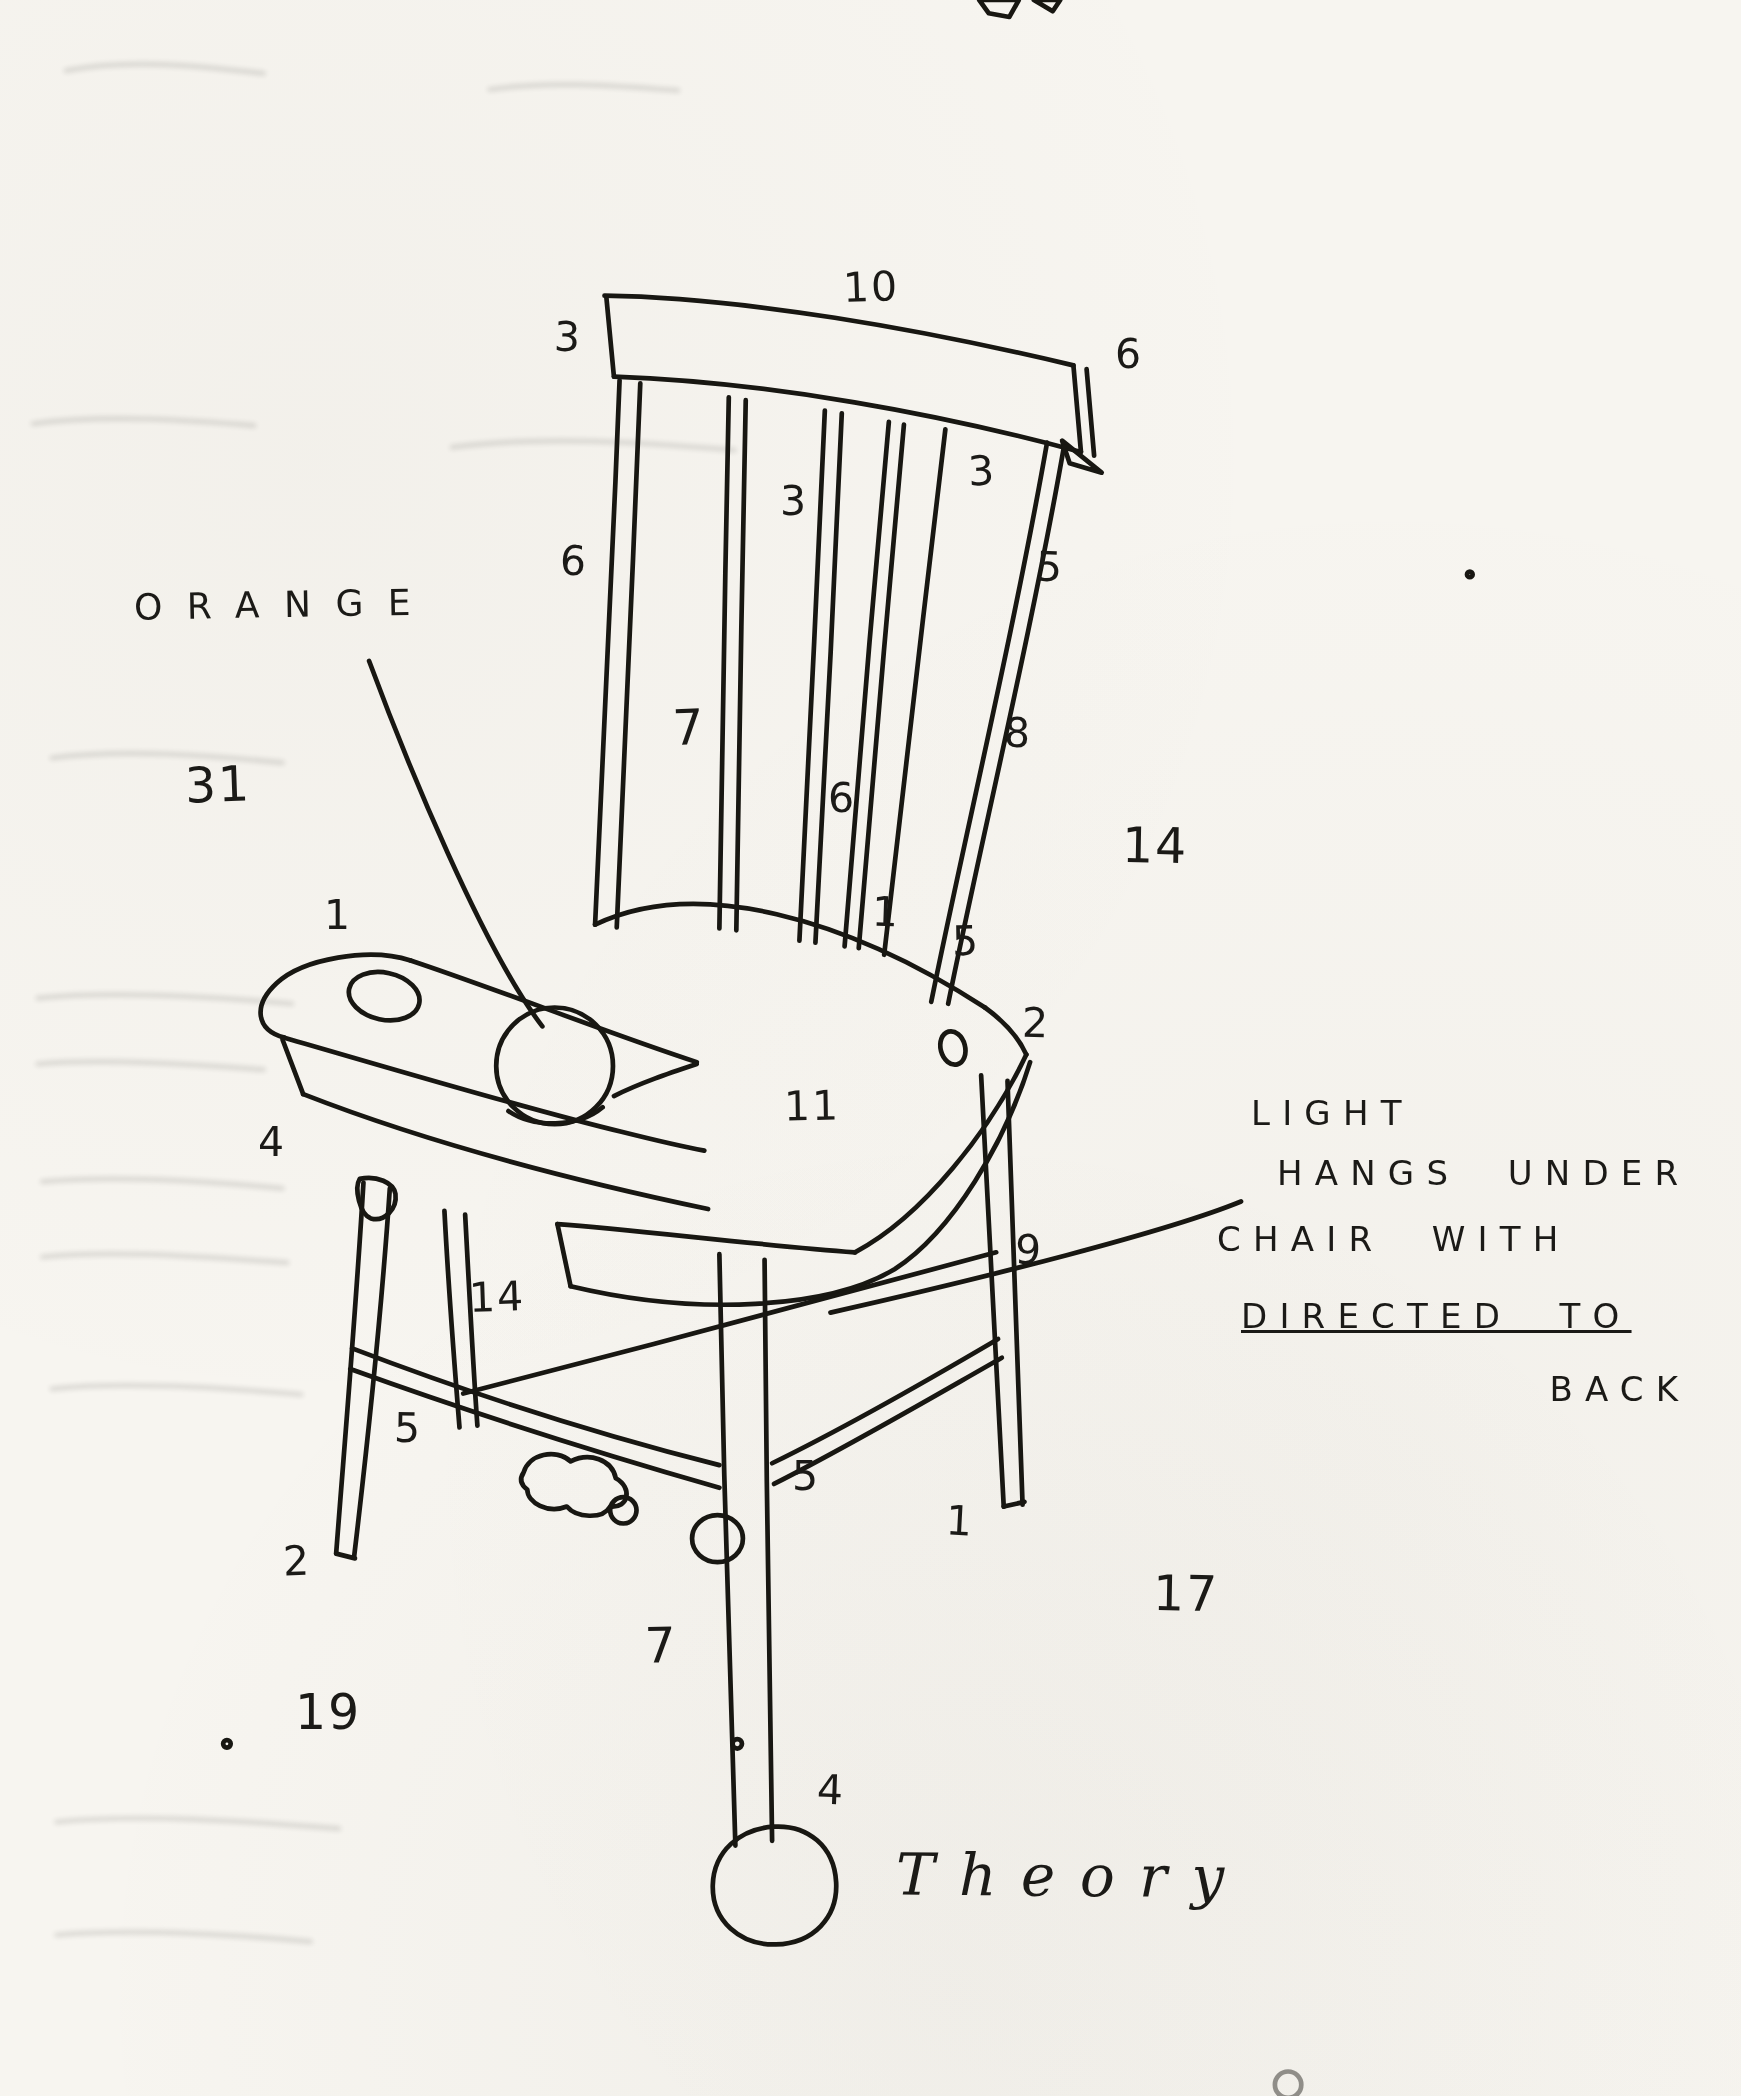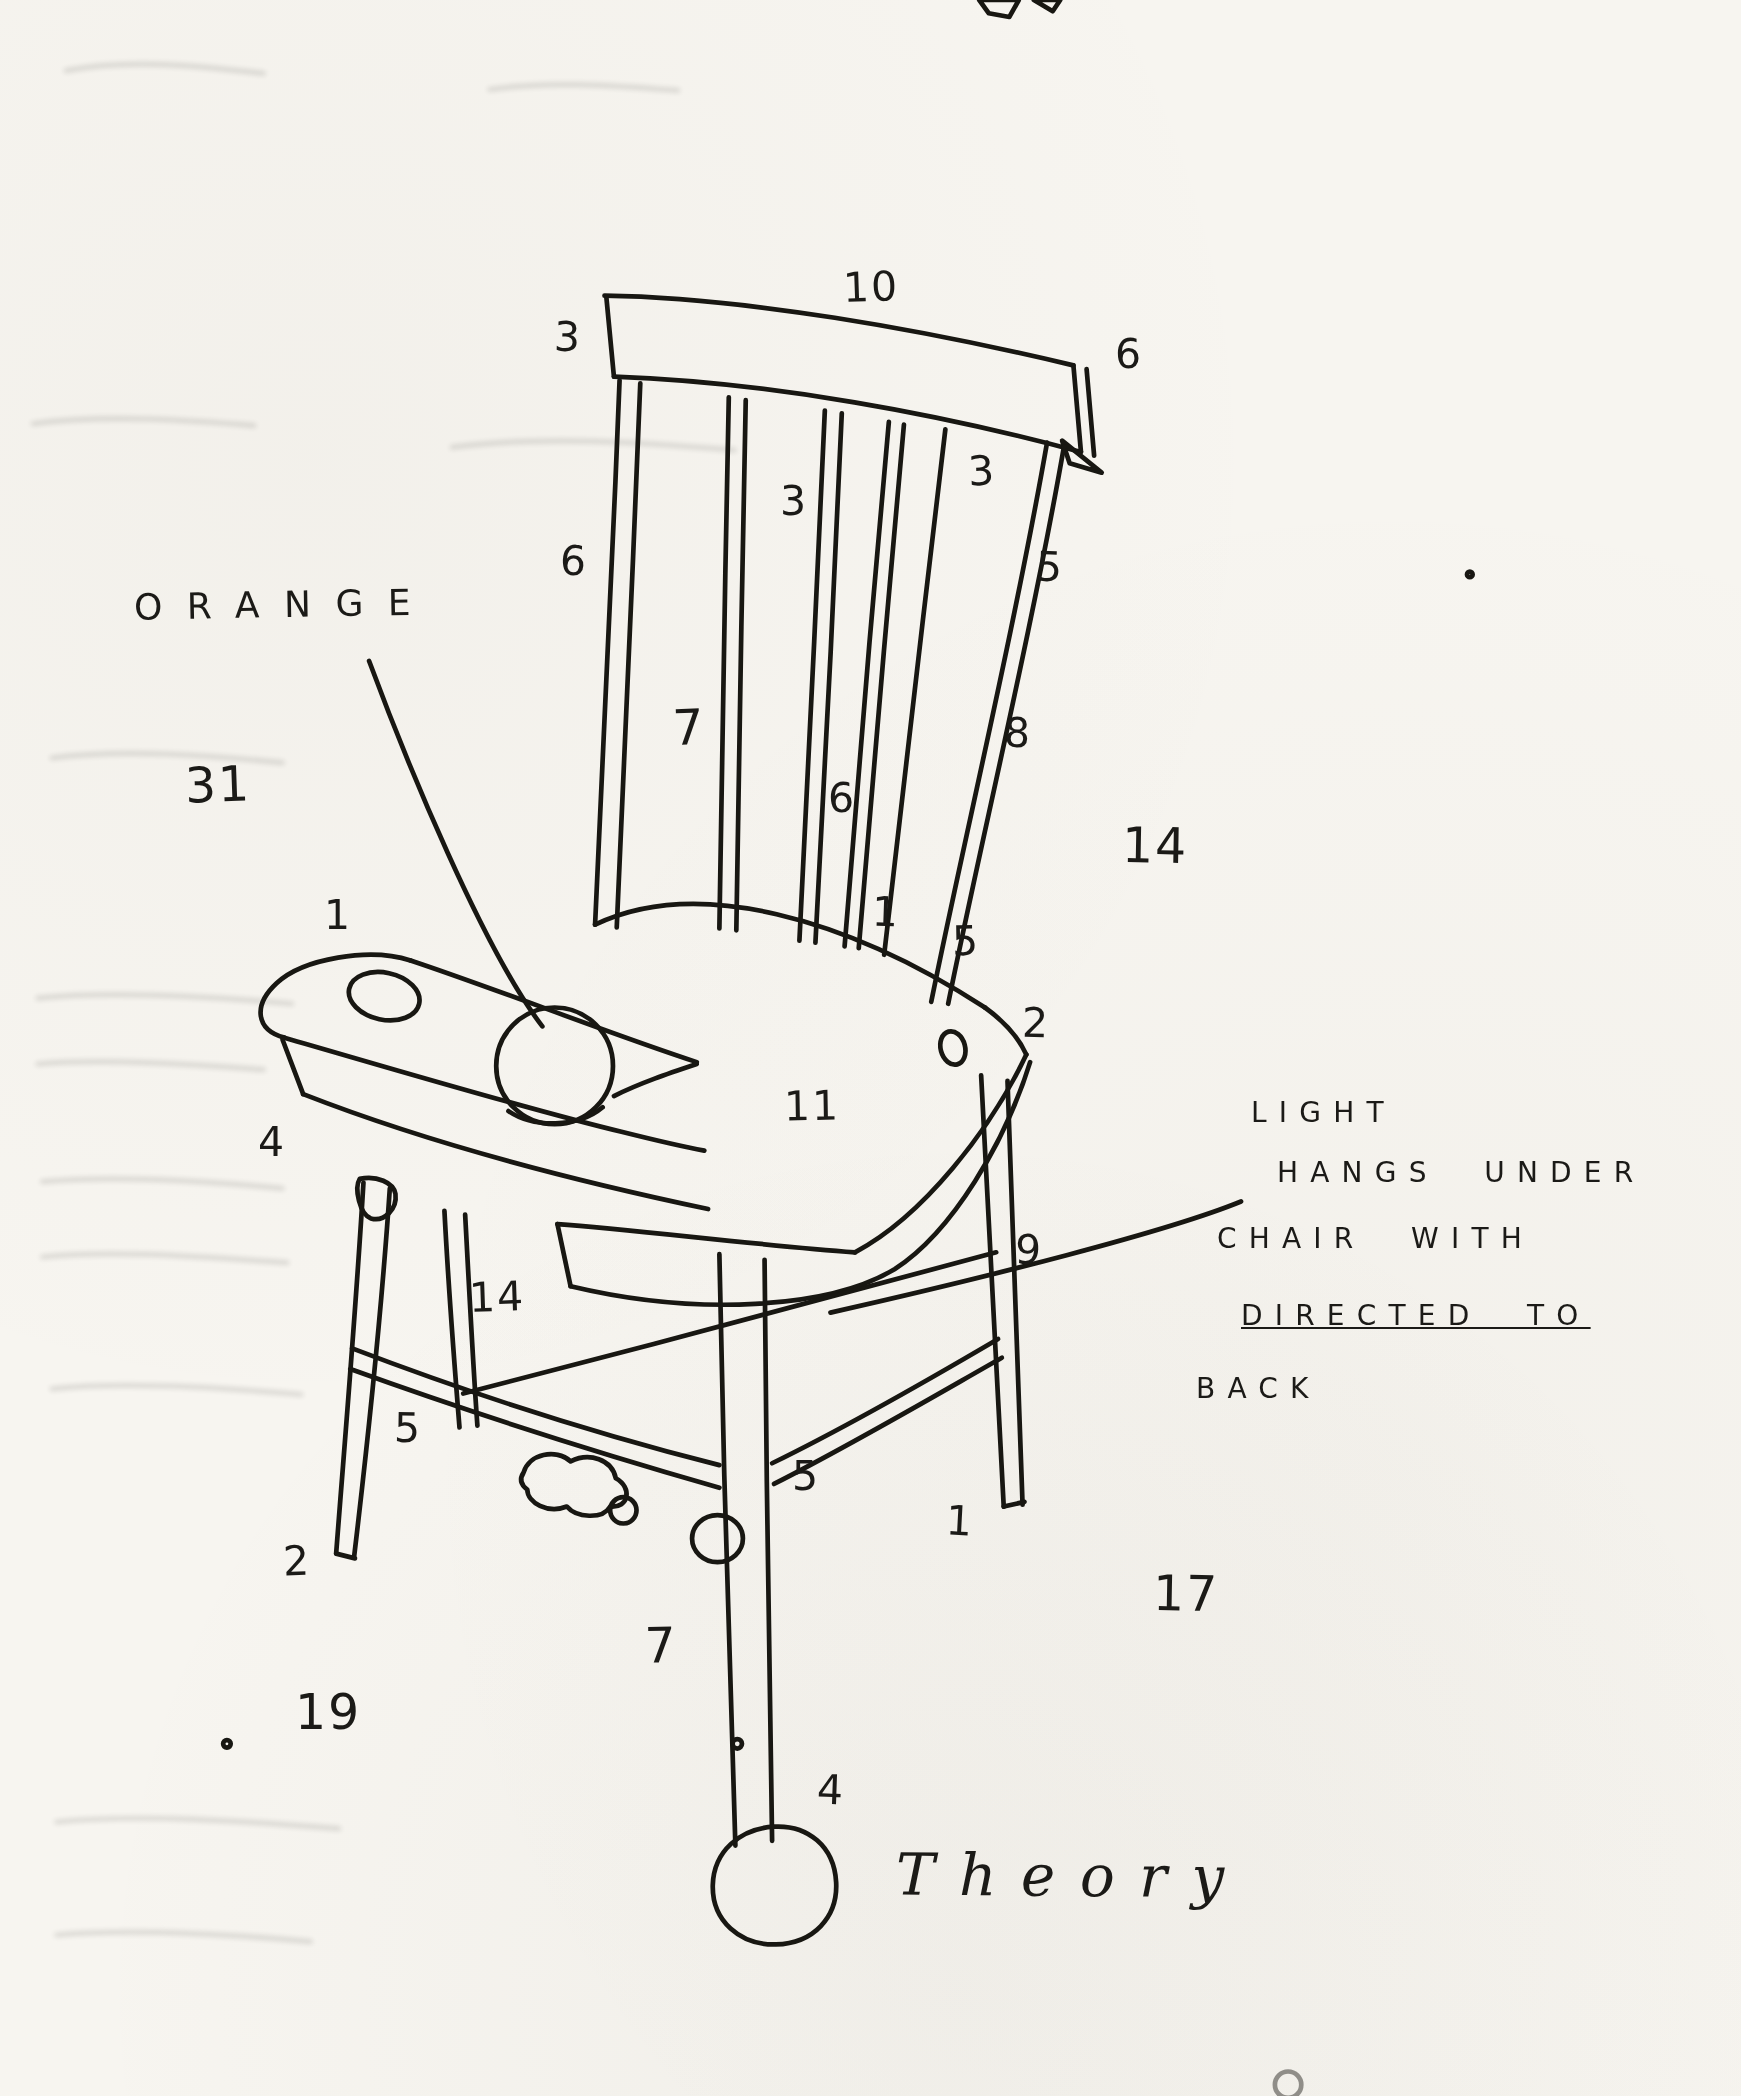--- a/index.html
+++ b/index.html
@@ -29,28 +29,28 @@
     white-space:nowrap;
   }
   .num.big{font-size:49px;}
   .orange-label{
     position:absolute;left:134px;top:584px;
     font-size:36px;letter-spacing:24.5px;font-weight:500;
     transform:rotate(-1deg);white-space:nowrap;
   }
   .light-note{
     position:absolute;left:1196px;top:1083px;
-    font-size:28px;font-weight:500;line-height:60px;
+    font-size:34px;font-weight:500;line-height:60px;
   }
   .light-note .ln{letter-spacing:12.2px;word-spacing:24.5px;white-space:nowrap;}
   .ln1{margin-left:55px;}
   .ln2{margin-left:81px;}
   .ln3{margin-left:21px;margin-top:5.6px;}
   .ln4{margin-left:45px;margin-top:17px;text-decoration:underline;}
-  .ln5{margin-left:0;margin-top:13px;}
+  .ln5{margin-left:12px;margin-top:13px;text-align:right;}
   .theory{
     position:absolute;left:896px;top:1842px;
     font-family:"DejaVu Serif",serif;font-style:italic;
     font-size:58px;letter-spacing:24.5px;white-space:nowrap;
     transform:rotate(.5deg);
   }
 </style>
 </head>
 <body>
 

